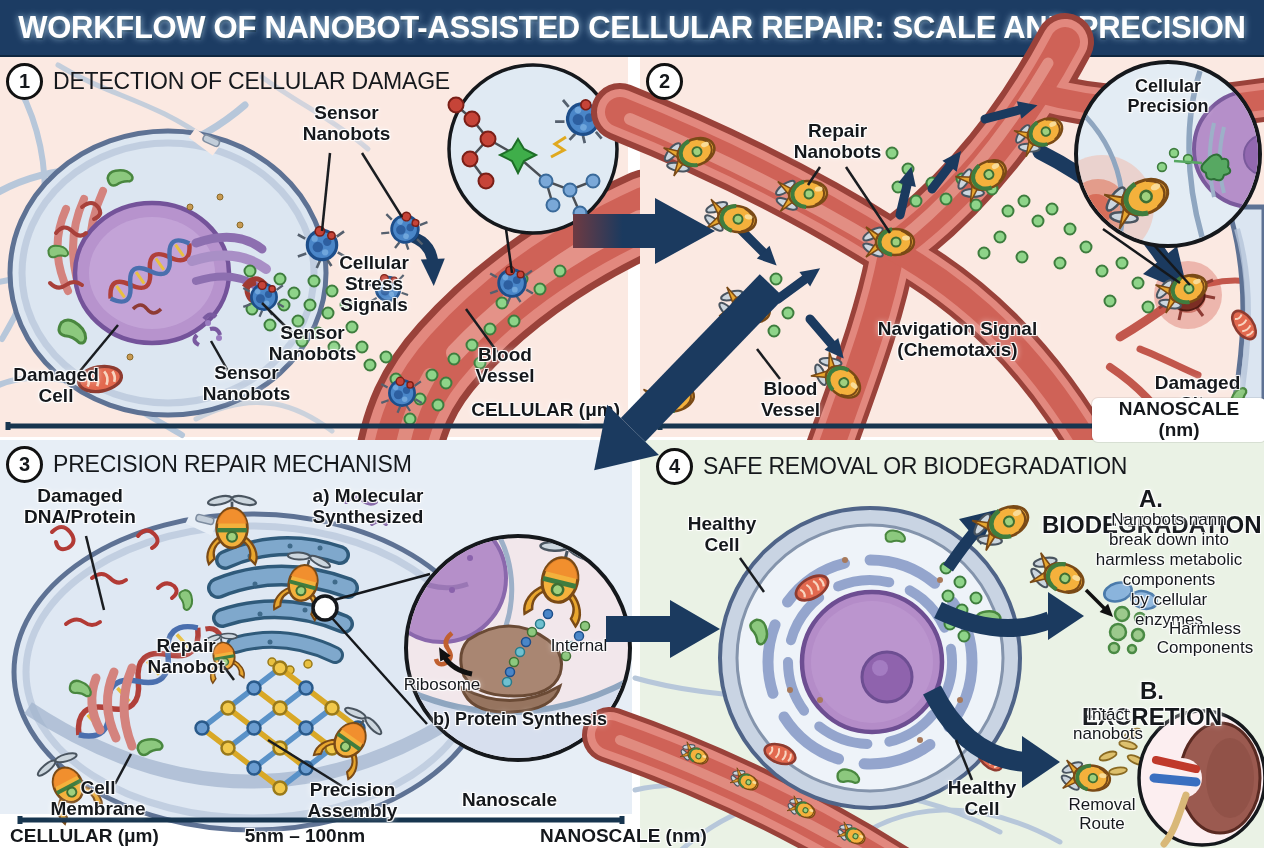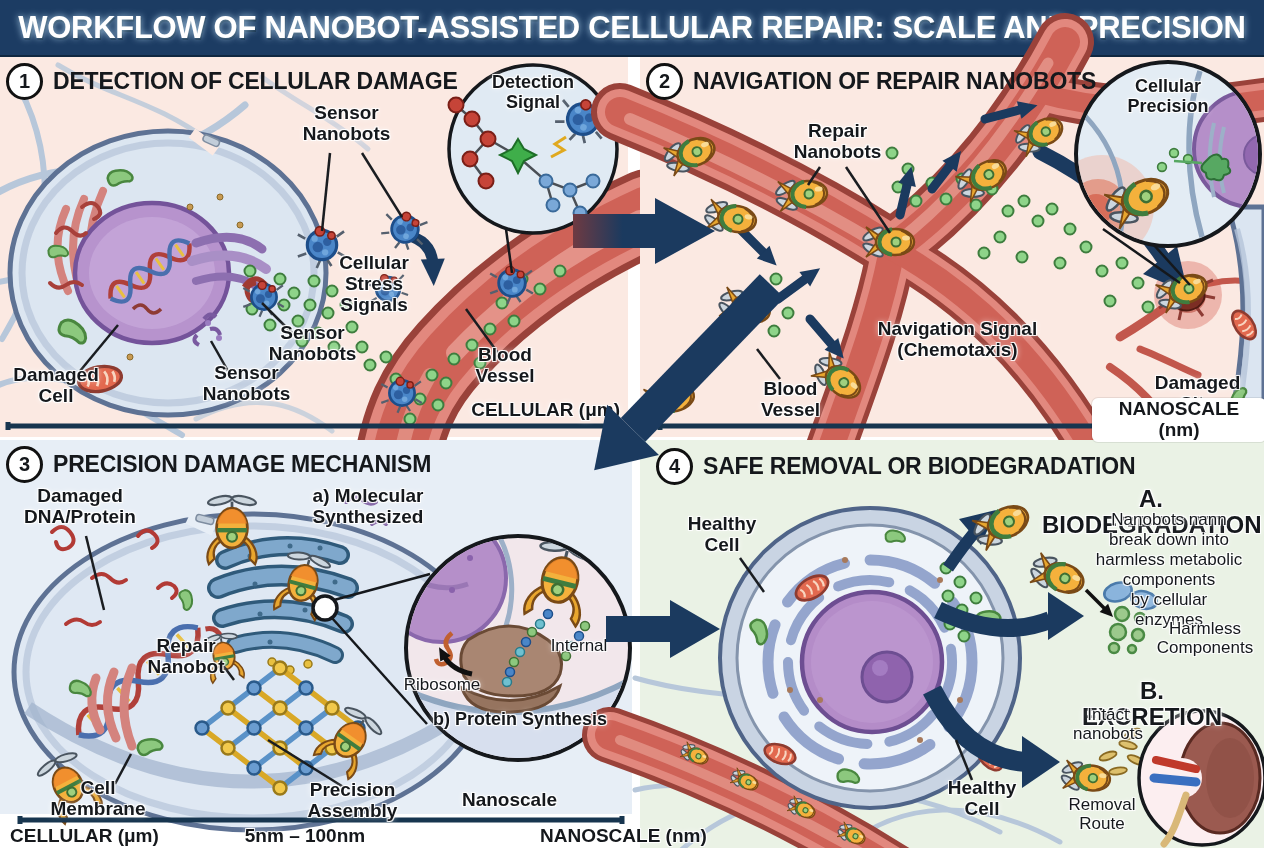--- a/index.html
+++ b/index.html
@@ -11,21 +11,21 @@
                text-shadow:0 0 7px rgba(180,215,240,.95),1px 2px 0 #0d2a44;white-space:nowrap;}
   .panel{position:absolute;overflow:visible;}
   .p1{left:0;top:57px;width:628px;height:380px;background:#fbe9e2;}
   .p2{left:640px;top:57px;width:624px;height:380px;background:#fbe9e2;}
   .p3{left:0;top:440px;width:632px;height:408px;background:#fff;}
   .p4{left:640px;top:440px;width:624px;height:408px;background:#eaf2e5;}
   .art{position:absolute;left:0;top:0;width:100%;height:100%;overflow:visible;}
   .phead{position:absolute;left:6px;top:6px;display:flex;align-items:center;gap:10px;z-index:4;}
   .num{width:31px;height:31px;border:3.5px solid #111;border-radius:50%;background:#fff;
        display:flex;align-items:center;justify-content:center;font-size:20px;font-weight:800;}
-  .ptitle{font-size:23px;font-weight:700;letter-spacing:-0.2px;}
+  .ptitle{font-size:23px;font-weight:400;letter-spacing:-0.2px;}
   .lbl{position:absolute;font-weight:700;font-size:19px;line-height:1.1;text-align:center;
        white-space:pre-line;z-index:3;
        text-shadow:-1px -1px 0 rgba(255,255,255,.85),1px -1px 0 rgba(255,255,255,.85),
                    -1px 1px 0 rgba(255,255,255,.85),1px 1px 0 rgba(255,255,255,.85),0 0 6px rgba(255,255,255,.9);}
   .light{font-weight:400;}
   .small{font-size:17px;}
   .b18{font-size:18px;}
   .b20{font-size:24px;}
   .alignr{text-align:right;}
   .alignl{text-align:left;}
@@ -244,22 +244,20 @@
           <line x1="228" y1="314" x2="211" y2="284"></line>
         <line x1="80" y1="314" x2="118" y2="268"></line>
           <line x1="498" y1="296" x2="466" y2="252"></line>
       </g>
       <path d="M8,365 V373 M8,369 H620 M620,365 V373" stroke="#17354f" stroke-width="5" fill="none"></path>
     </svg>
     <div class="phead">
       <span class="num">1</span>
       <span class="ptitle">DETECTION OF CELLULAR DAMAGE</span>
     </div>
-    <div class="lbl b18" style="left:473px;top:16px;width:120px;">Detection
-Signal</div>
     <div class="lbl" style="left:294px;top:46px;width:105px;">Sensor
 Nanobots</div>
     <div class="lbl" style="left:324px;top:196px;width:100px;">Cellular
 Stress
 Signals</div>
     <div class="lbl" style="left:260px;top:266px;width:105px;">Sensor
 Nanobots</div>
     <div class="lbl" style="left:194px;top:306px;width:105px;">Sensor
 Nanobots</div>
     <div class="lbl" style="left:6px;top:308px;width:100px;">Damaged
@@ -394,21 +392,20 @@
       </g>
       <g stroke="#1a1d21" stroke-width="2.5">
         <line x1="180" y1="110" x2="168" y2="128"></line>
           <line x1="206" y1="110" x2="250" y2="176"></line>
         <line x1="140" y1="322" x2="117" y2="292"></line>
       </g>
       <path d="M20,365 V373 M20,369 H616 M616,365 V373" stroke="#17354f" stroke-width="5" fill="none"></path>
     </svg>
     <div class="phead">
       <span class="num">2</span>
-      <span class="ptitle">NAVIGATION OF REPAIR NANOBOTS</span>
     </div>
     <div class="lbl b18" style="left:468px;top:20px;width:120px;">Cellular
 Precision</div>
     <div class="lbl" style="left:145px;top:64px;width:105px;">Repair
 Nanobots</div>
     <div class="lbl" style="left:225px;top:262px;width:185px;">Navigation Signal
 (Chemotaxis)</div>
     <div class="lbl" style="left:108px;top:322px;width:85px;">Blood
 Vessel</div>
     <div class="lbl" style="left:505px;top:316px;width:105px;">Damaged
@@ -549,21 +546,21 @@
       <g stroke="#1a1d21" stroke-width="2.5">
         <line x1="86" y1="96" x2="104" y2="170"></line>
         <line x1="219" y1="220" x2="234" y2="240"></line>
         <line x1="115" y1="344" x2="131" y2="314"></line>
         <line x1="345" y1="348" x2="268" y2="300"></line>
       </g>
       <path d="M20,376 V384 M20,380 H622 M622,376 V384" stroke="#17354f" stroke-width="5" fill="none"></path>
     </svg>
     <div class="phead">
       <span class="num">3</span>
-      <span class="ptitle">PRECISION DAMAGE MECHANISM</span>
+      <span class="ptitle">PRECISION REPAIR MECHANISM</span>
     </div>
     <div class="lbl" style="left:15px;top:46px;width:130px;">Damaged
 DNA/Protein</div>
     <div class="lbl" style="left:298px;top:46px;width:140px;">a) Molecular
 Synthesized</div>
     <div class="lbl" style="left:132px;top:196px;width:108px;">Repair
 Nanobot</div>
     <div class="lbl" style="left:42px;top:338px;width:112px;">Cell
 Membrane</div>
     <div class="lbl" style="left:290px;top:340px;width:125px;">Precision

